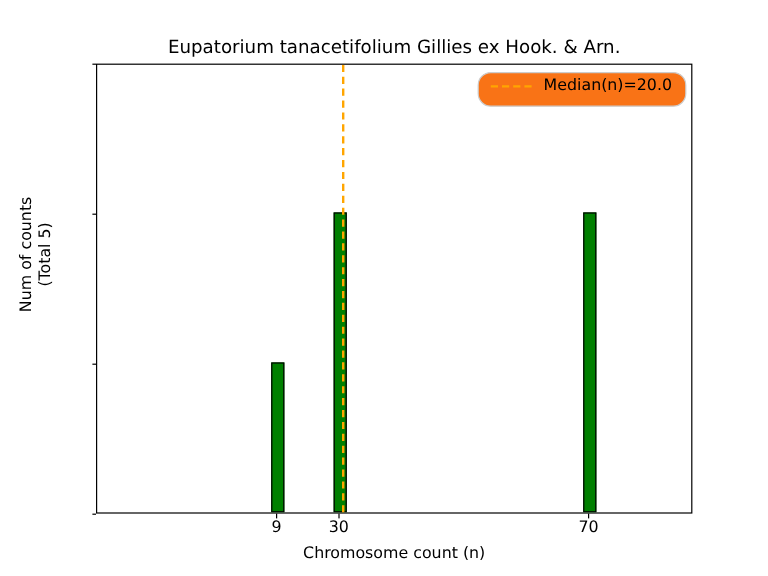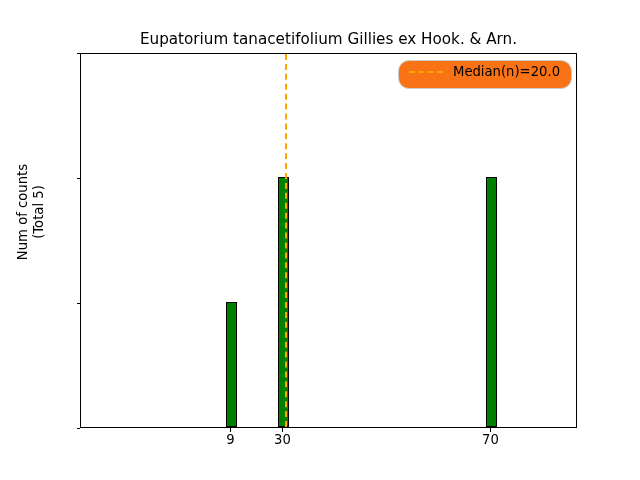--- a/index.html
+++ b/index.html
@@ -194,20 +194,21 @@
 
   <div class="xtick-mark" style="left:230.4px;"></div>
   <div class="xtick-label" style="left:230.4px;">9</div>
 
   <div class="xtick-mark" style="left:282.4px;"></div>
   <div class="xtick-label" style="left:282.4px;">30</div>
 
   <div class="xtick-mark" style="left:490.4px;"></div>
   <div class="xtick-label" style="left:490.4px;">70</div>
 
+  <div id="xlabel">Chromosome count (n)</div>
 
   <div id="legend">
     <div class="legend-row">
       <span class="legend-swatch">
           <span class="dash"></span>
         </span>
       <span class="legend-text">Median(n)=20.0</span>
     </div>
   </div>
 

